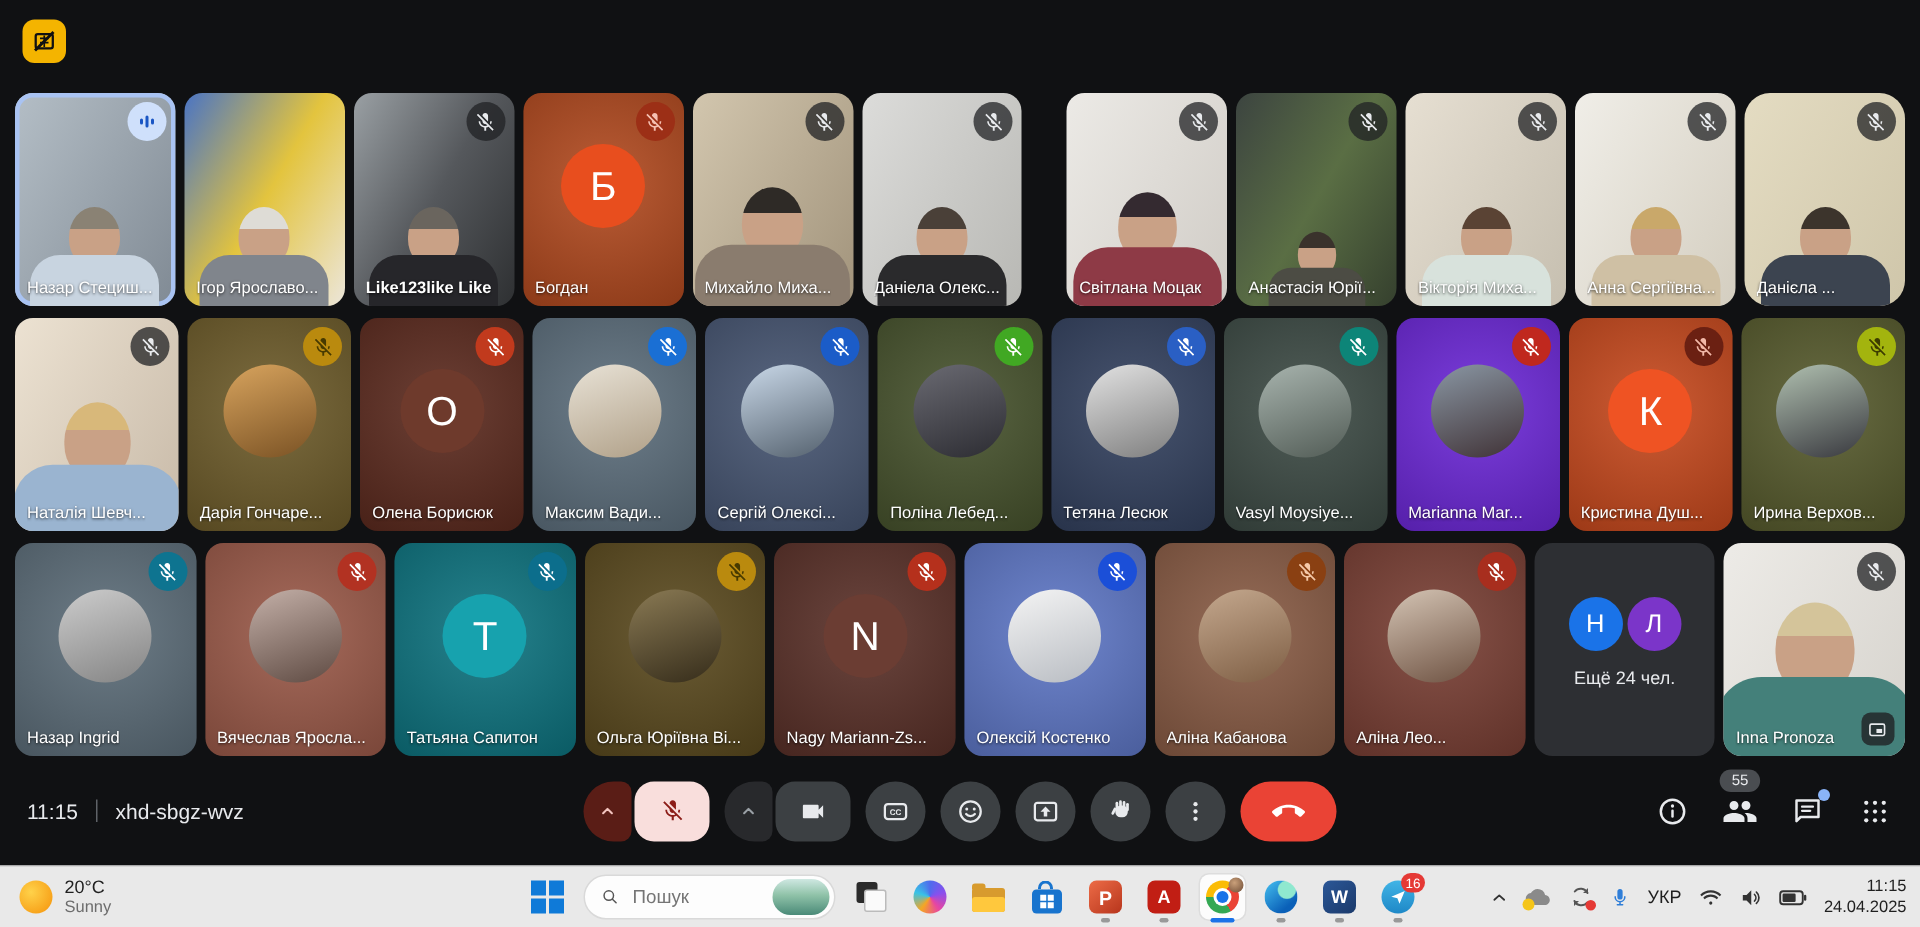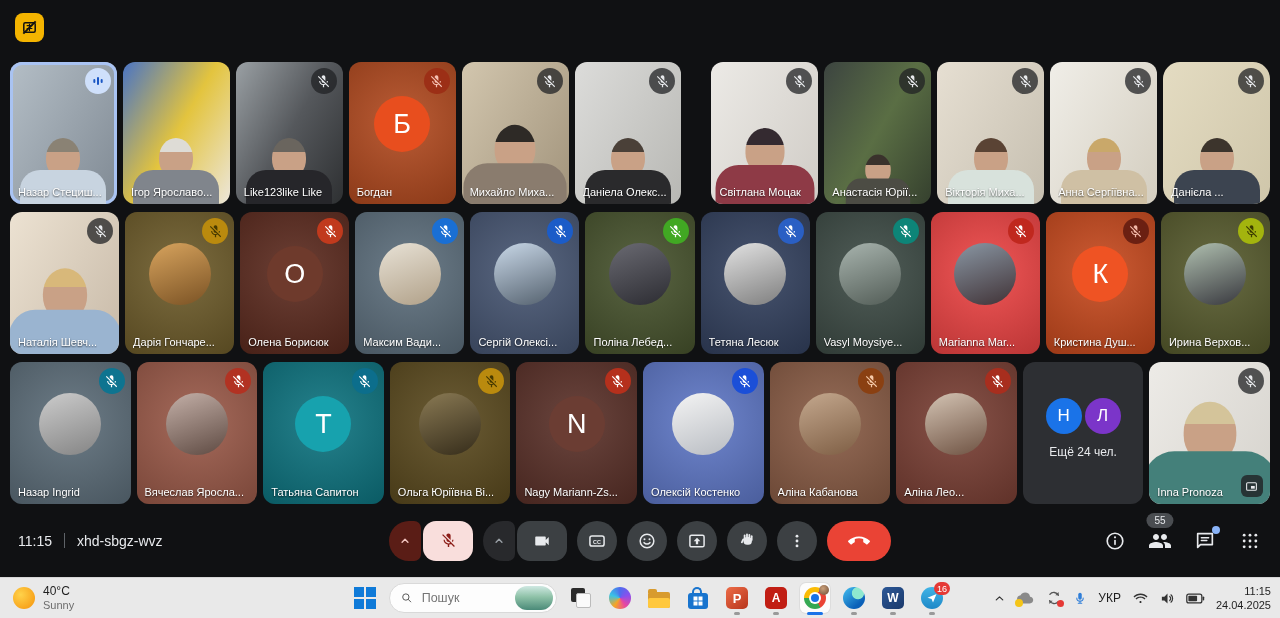--- a/index.html
+++ b/index.html
@@ -122,21 +122,21 @@
           </svg>
         </div>
       </div>
       <div class="tile" style="background: linear-gradient(120deg, rgb(74, 116, 196), rgb(227, 196, 62), rgb(236, 230, 218));">
         <div class="person">
           <div class="p-head" style="background: linear-gradient(rgb(222, 220, 214) 0px, rgb(222, 220, 214) 36%, rgb(201, 161, 134) 36%);"></div>
           <div class="p-body" style="background: rgb(128, 133, 140);"></div>
         </div>
         <div class="name">Ігор Ярославо...</div>
       </div>
-      <div class="tile" style="background: linear-gradient(120deg, rgb(154, 160, 164), rgb(85, 88, 92), rgb(46, 48, 50));">
+      <div class="tile" style="background: linear-gradient(120deg, rgb(154, 160, 164), rgb(85, 88, 92), rgb(46, 48, 50)); font-weight: bold;">
         <div class="person">
           <div class="p-head" style="background: linear-gradient(rgb(106, 101, 94) 0px, rgb(106, 101, 94) 36%, rgb(201, 161, 134) 36%);"></div>
           <div class="p-body" style="background: rgb(38, 38, 42);"></div>
         </div>
         <div class="name">Like123like Like</div>
         <div class="mic" style="background: rgba(32, 33, 36, 0.75); color: rgb(232, 234, 237);">
           <svg viewBox="0 0 24 24" width="15" height="15">
             <path fill="currentColor" d="M19 11h-1.7c0 .74-.16 1.43-.43 2.05l1.23 1.23c.56-.98.9-2.09.9-3.28zm-4.02.17c0-.06.02-.11.02-.17V5c0-1.66-1.34-3-3-3S9 3.34 9 5v.18l5.98 5.99zM4.27 3L3 4.27l6.01 6.01V11c0 1.66 1.33 3 2.99 3 .22 0 .44-.03.65-.08l1.66 1.66c-.71.33-1.5.52-2.31.52-2.76 0-5.3-2.1-5.3-5.1H5c0 3.41 2.72 6.23 6 6.72V21h2v-3.28c.91-.13 1.77-.45 2.54-.9L19.73 21 21 19.73 4.27 3z"></path>
           </svg>
         </div>
@@ -304,21 +304,21 @@
       </div>
       <div class="tile colored" style="background: rgb(61, 75, 69);">
         <div class="avatar-circle" style="background: linear-gradient(160deg, rgb(168, 180, 174), rgb(82, 92, 86));"></div>
         <div class="name">Vasyl Moysiye...</div>
         <div class="mic" style="background: rgb(13, 133, 120); color: rgb(255, 255, 255);">
           <svg viewBox="0 0 24 24" width="15" height="15">
             <path fill="currentColor" d="M19 11h-1.7c0 .74-.16 1.43-.43 2.05l1.23 1.23c.56-.98.9-2.09.9-3.28zm-4.02.17c0-.06.02-.11.02-.17V5c0-1.66-1.34-3-3-3S9 3.34 9 5v.18l5.98 5.99zM4.27 3L3 4.27l6.01 6.01V11c0 1.66 1.33 3 2.99 3 .22 0 .44-.03.65-.08l1.66 1.66c-.71.33-1.5.52-2.31.52-2.76 0-5.3-2.1-5.3-5.1H5c0 3.41 2.72 6.23 6 6.72V21h2v-3.28c.91-.13 1.77-.45 2.54-.9L19.73 21 21 19.73 4.27 3z"></path>
           </svg>
         </div>
       </div>
-      <div class="tile colored" style="background: #ef4444;">
+      <div class="tile colored" style="background: #6d28d9;">
         <div class="avatar-circle" style="background: linear-gradient(160deg, rgb(138, 151, 164), rgb(64, 50, 54));"></div>
         <div class="name">Marianna Mar...</div>
         <div class="mic" style="background: rgb(192, 40, 30); color: rgb(255, 255, 255);">
           <svg viewBox="0 0 24 24" width="15" height="15">
             <path fill="currentColor" d="M19 11h-1.7c0 .74-.16 1.43-.43 2.05l1.23 1.23c.56-.98.9-2.09.9-3.28zm-4.02.17c0-.06.02-.11.02-.17V5c0-1.66-1.34-3-3-3S9 3.34 9 5v.18l5.98 5.99zM4.27 3L3 4.27l6.01 6.01V11c0 1.66 1.33 3 2.99 3 .22 0 .44-.03.65-.08l1.66 1.66c-.71.33-1.5.52-2.31.52-2.76 0-5.3-2.1-5.3-5.1H5c0 3.41 2.72 6.23 6 6.72V21h2v-3.28c.91-.13 1.77-.45 2.54-.9L19.73 21 21 19.73 4.27 3z"></path>
           </svg>
         </div>
       </div>
       <div class="tile colored" style="background: rgb(200, 73, 29);">
         <div class="letter-circle" style="background: rgb(239, 83, 35);">К</div>
@@ -556,21 +556,21 @@
           </g>
         </svg>
     </div>
   </div>
 </div>
 
 <div class="taskbar">
   <div class="weather">
     <div class="sun"></div>
     <div>
-      <div class="wtemp">40°C</div>
+      <div class="wtemp">20°C</div>
       <div class="wcond">Sunny</div>
     </div>
   </div>
 
   <div class="tb-center">
     <div class="tb-icon">
       <div class="startbtn">
           <span></span>
           <span></span>
           <span></span>

